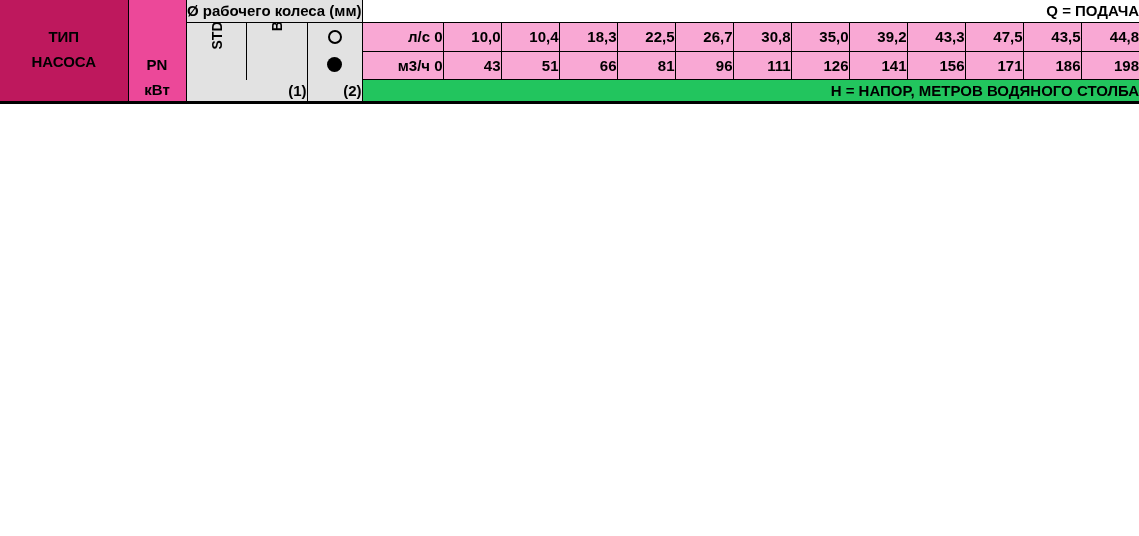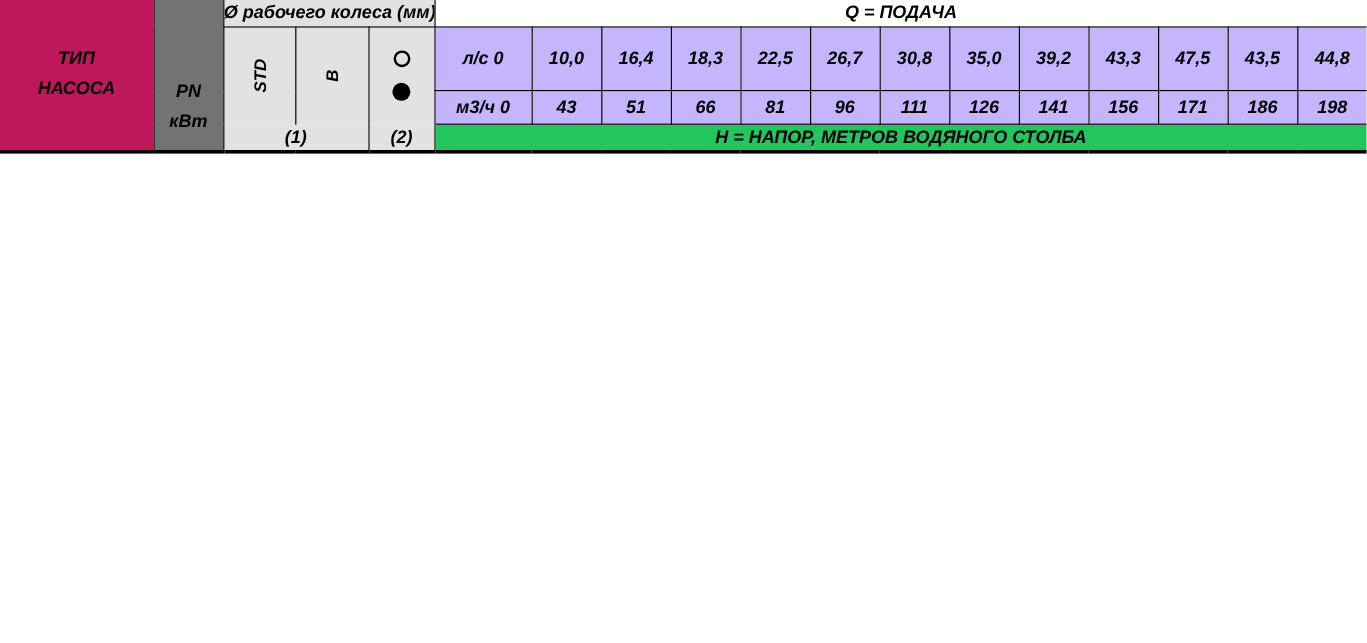--- a/index.html
+++ b/index.html
@@ -1,40 +1,40 @@
 <!DOCTYPE html>
 <html><head>
 <meta charset="utf-8">
 <style>
   html,body { margin:0; padding:0; background:#fff; }
   body { font-family:"Liberation Sans", sans-serif; color:#000; }
   #pump-table-wrap { width:1139px; height:536px; overflow:hidden; background:#fff; }
   table { border-collapse:collapse; table-layout:fixed; width:1139px; }
-  td { border:1px solid #000; padding:0; text-align:center; vertical-align:middle;
-       font-size:16px; line-height:1; overflow:hidden; white-space:nowrap;font-style:italic; }
+  td { border:1px solid #000; padding:0; text-align:right; vertical-align:middle;
+       font-size:16px; line-height:1; overflow:hidden; white-space:nowrap; }
 
   
   thead td { font-weight:bold; font-size:15px; }
   tr.h1 { height:22px; } tr.h2 { height:28px; } tr.h3 { height:28px; } tr.h4 { height:23px; }
   .type-cell { border-left:none; border-top:none; border-bottom:3px solid #000; background:#be185d; padding:0; }
   .type-cell .l1 { height:22px; display:flex; align-items:center; justify-content:center; }
   .type-cell .l2 { height:28px; display:flex; align-items:center; justify-content:center; }
-  .pn-cell { border-top:none; border-bottom:3px solid #000; background:#737373; padding:12px; }
+  .pn-cell { border-top:none; border-bottom:3px solid #000; background:#ec4899; padding:0; }
   .pn-cell .sp { height:50px; }
   .pn-cell .l3 { height:28px; display:flex; align-items:center; justify-content:center; }
   .pn-cell .l4 { height:23px; display:flex; align-items:center; justify-content:center; }
   .imp-title { border-top:none; background:#e2e2e2; }
   .q-title   { border-top:none; border-right:none; background:#fff; }
   .std-cell, .b-cell { background:#e2e2e2; border-bottom:none; }
   .rot { transform:rotate(-90deg); font-weight:bold; font-size:14px; }
   .circle-head-cell { background:#e2e2e2; border-bottom:none; }
   .circle-head-cell .stack { display:flex; flex-direction:column; align-items:center; gap:13px; }
   .note-cell { background:#e2e2e2; border-top:none; border-bottom:3px solid #000; }
   .head-title { border-bottom:3px solid #000; border-right:none; background:#22c55e; }
-  .fcell { background:#c4b5fd; }
+  .fcell { background:#f9a8d4; }
   .edge-r { border-right:none; }
 
   
   .c-open { display:inline-block; width:11px; height:11px; border:1.5px solid #000;
             border-radius:50%; box-sizing:border-box; vertical-align:middle; background:transparent; }
   .c-filled { display:inline-block; width:13px; height:13px; border-radius:50%;
               background:#000; vertical-align:middle; }
   .c-open.lg { width:14px; height:14px; border-width:2px; }
   .c-filled.lg { width:15px; height:15px; }
 </style>
@@ -85,21 +85,21 @@
         <div class="rot">В</div>
       </td>
       <td class="circle-head-cell" rowspan="2">
         <div class="stack">
           <span class="c-open lg"></span>
           <span class="c-filled lg"></span>
         </div>
       </td>
       <td class="fcell">л/с 0</td>
     <td class="fcell">10,0</td>
-          <td class="fcell">16,4</td>
+          <td class="fcell">10,4</td>
           <td class="fcell">18,3</td>
           <td class="fcell">22,5</td>
           <td class="fcell">26,7</td>
           <td class="fcell">30,8</td>
           <td class="fcell">35,0</td>
           <td class="fcell">39,2</td>
           <td class="fcell">43,3</td>
           <td class="fcell">47,5</td>
           <td class="fcell">43,5</td>
           <td class="fcell edge-r">44,8</td>

